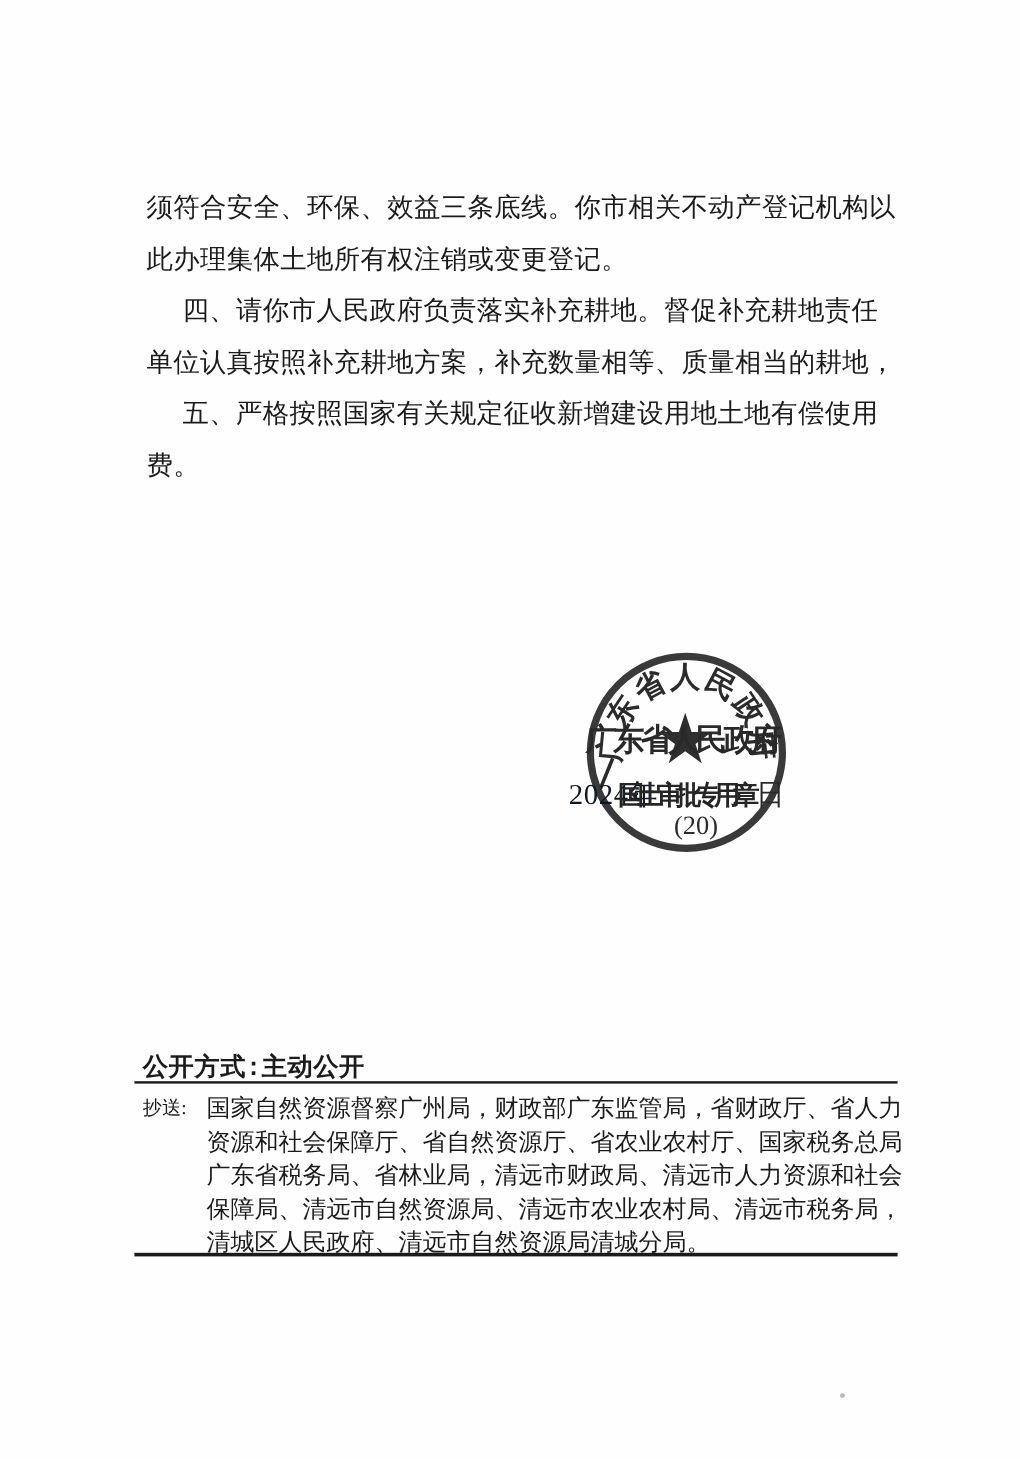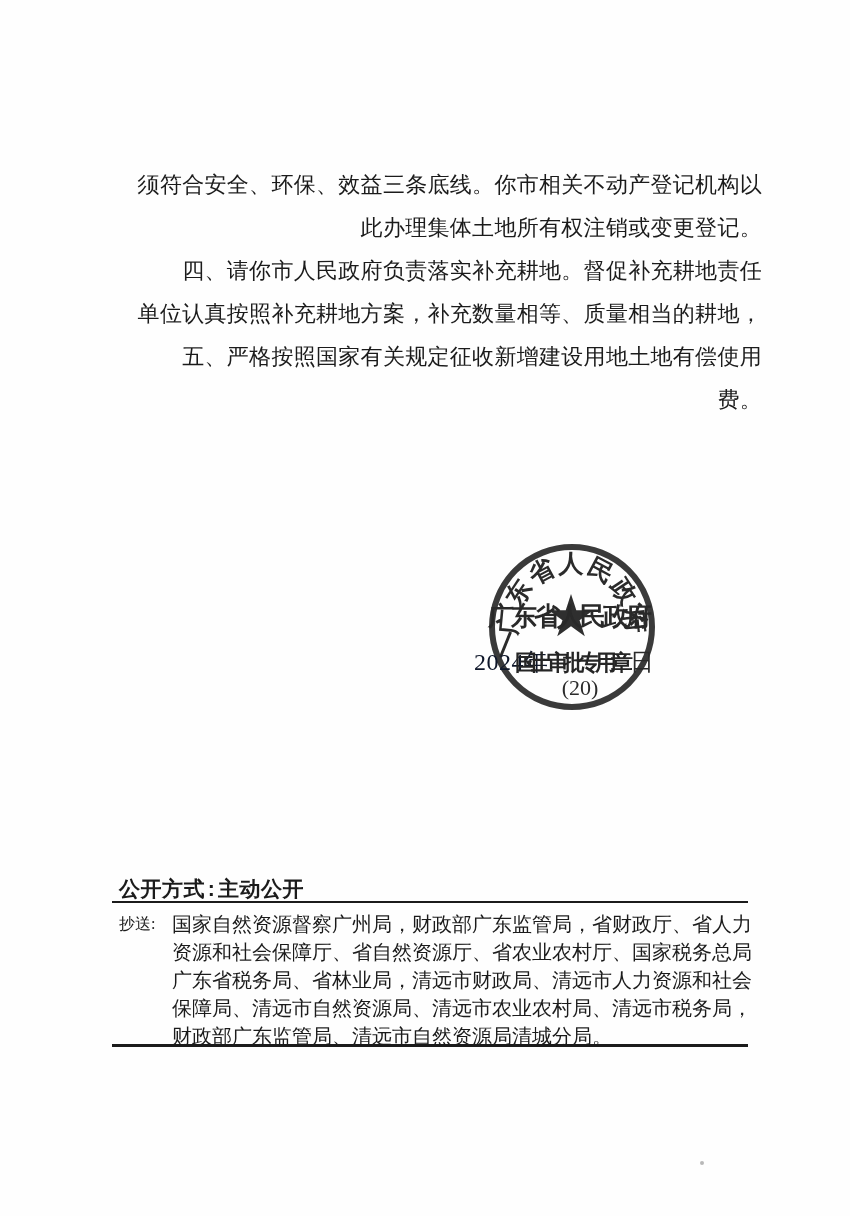--- a/index.html
+++ b/index.html
@@ -10,21 +10,21 @@
     background: #fefefe;
     font-family: "Liberation Serif", serif;
     color: #1b1b1b;
     overflow: hidden;
   }
   .page { position: absolute; inset: 0; }
 
   
   .doc-body {
     position: absolute;
-    left: 122px; top: 163px; width: 640px; text-align: right;
+    left: 122px; top: 151px; width: 640px;
   }
   .doc-line {
     font-size: 22px;
     line-height: 43px;
     letter-spacing: 0.3px;
     white-space: nowrap;
     color: #1b1b1b;
   }
   .doc-line.indent { padding-left: 30px; }
 
@@ -155,20 +155,20 @@
     <div class="publish-text">公开方式:主动公开</div>
   </div>
 
   <div class="cc-block">
     <div class="cc-label">抄送:</div>
     <div class="cc-lines">
       <div class="cc-line">国家自然资源督察广州局，财政部广东监管局，省财政厅、省人力</div>
       <div class="cc-line">资源和社会保障厅、省自然资源厅、省农业农村厅、国家税务总局</div>
       <div class="cc-line">广东省税务局、省林业局，清远市财政局、清远市人力资源和社会</div>
       <div class="cc-line">保障局、清远市自然资源局、清远市农业农村局、清远市税务局，</div>
-      <div class="cc-line">财政部广东监管局、清远市自然资源局清城分局。</div>
+      <div class="cc-line">清城区人民政府、清远市自然资源局清城分局。</div>
     </div>
   </div>
 
   <div class="bottom-rule"></div>
   <div class="paper-speck"></div>
 
 </div>
 
 </body></html>

